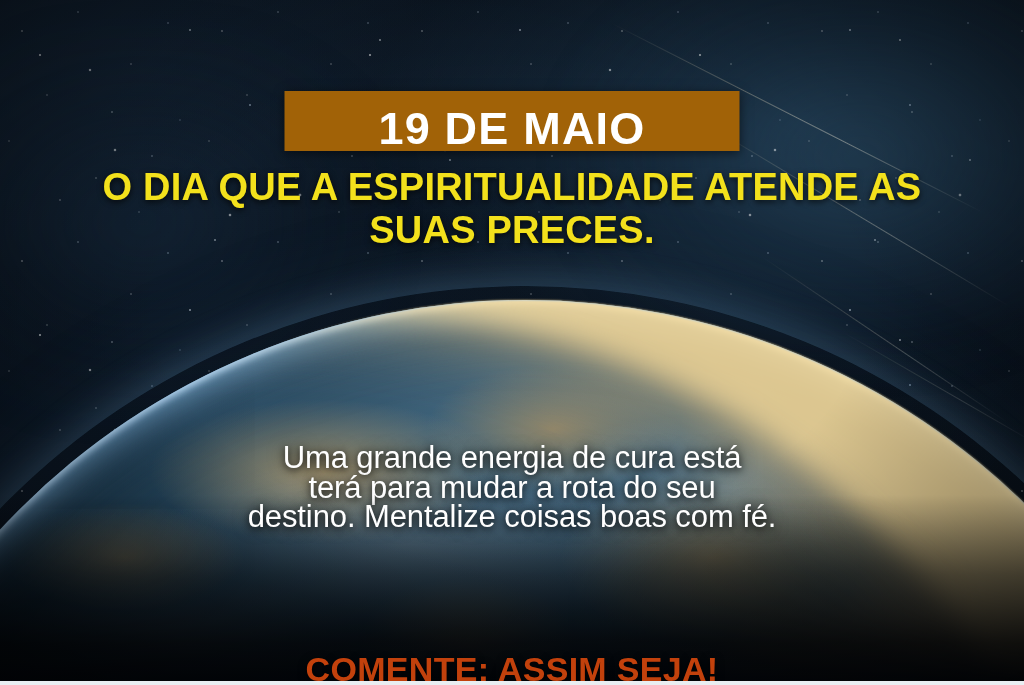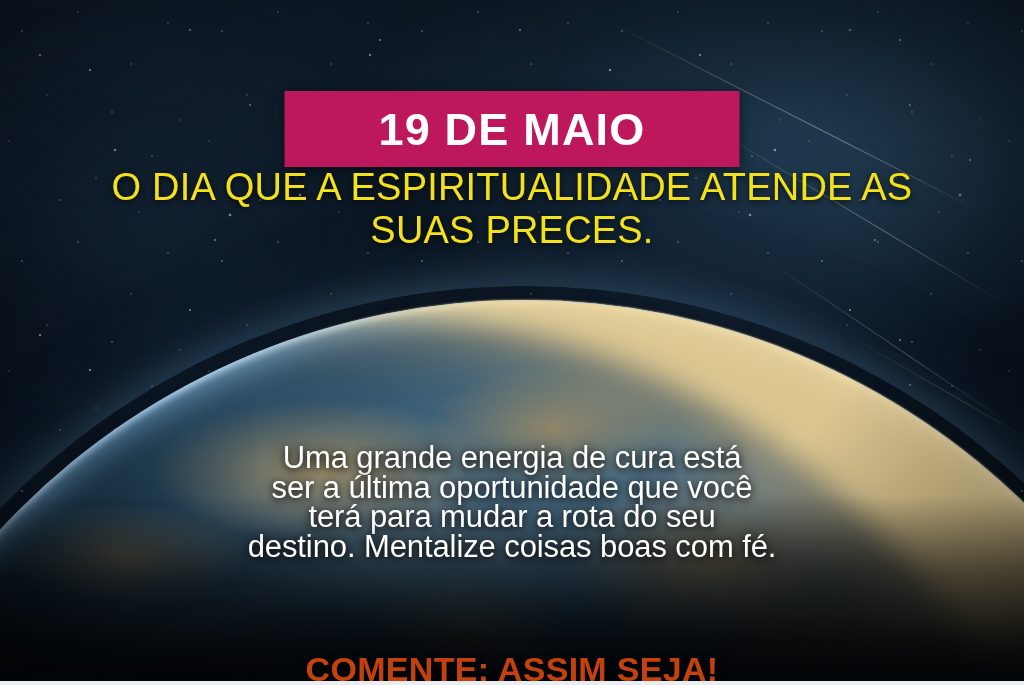--- a/index.html
+++ b/index.html
@@ -206,45 +206,45 @@
     inset: 0;
     text-align: center;
   }
 
   .date-banner {
     position: absolute;
     left: 50%;
     top: 91px;
     transform: translateX(-50%);
     width: 455px;
-    height: 76px;
-    background: #be185d;
+    height: 60px;
+    background: #a16207;
     display: flex;
-    align-items: center;
+    align-items: flex-end;
     justify-content: center;
     box-shadow: 0 2px 10px rgba(0,0,0,.55);
   }
   .date-banner span {
     color: #ffffff;
     font-size: 45px;
     font-weight: bold;
     letter-spacing: 1.2px;
     line-height: 1;
     white-space: nowrap;
   }
 
   .headline {
     position: absolute;
     left: 50%;
     top: 166px;
     transform: translateX(-50%);
     width: 900px;
     color: #f3e11c;
     font-size: 38px;
-    font-weight: normal;
+    font-weight: bold;
     line-height: 1.14;
     letter-spacing: .2px;
     text-shadow: 0 2px 6px rgba(0,0,0,.75);
   }
 
   .body-copy {
     position: absolute;
     left: 50%;
     top: 443px;
     transform: translateX(-50%);
@@ -303,21 +303,20 @@
       <span>19 DE MAIO</span>
     </div>
 
     <div class="headline">
       <span class="ln">O DIA QUE A ESPIRITUALIDADE</span>
       <span class="ln">ATENDE AS SUAS PRECES.</span>
     </div>
 
     <div class="body-copy">
       <span class="ln">Uma grande energia de cura está</span>
-      <span class="ln">ser a última oportunidade que você</span>
       <span class="ln">terá para mudar a rota do seu</span>
       <span class="ln">destino. Mentalize coisas boas com fé.</span>
     </div>
 
     <div class="cta">COMENTE: ASSIM SEJA!</div>
   </div>
 
   <div class="bottom-strip"></div>
 </div>
 

